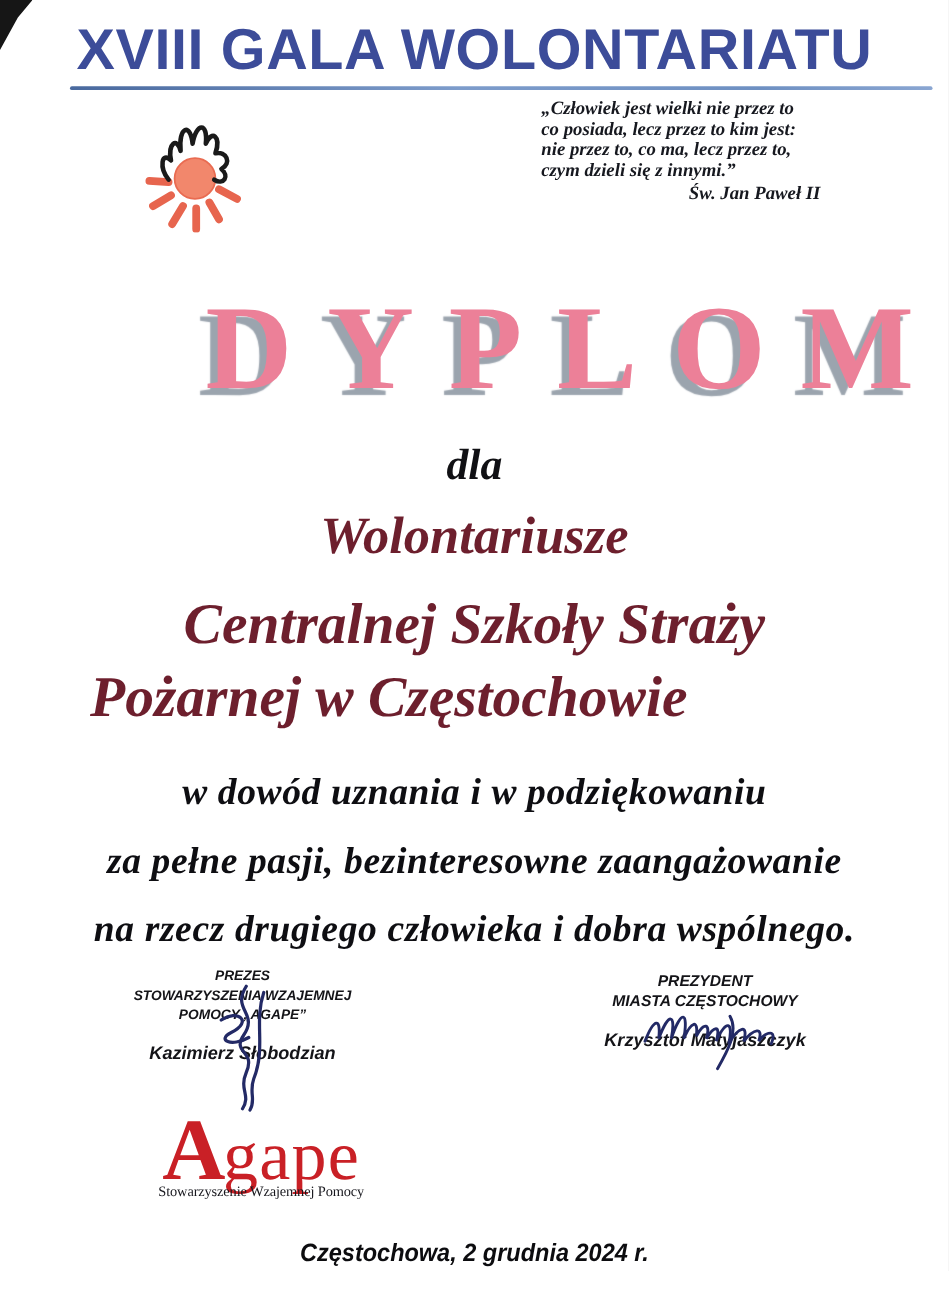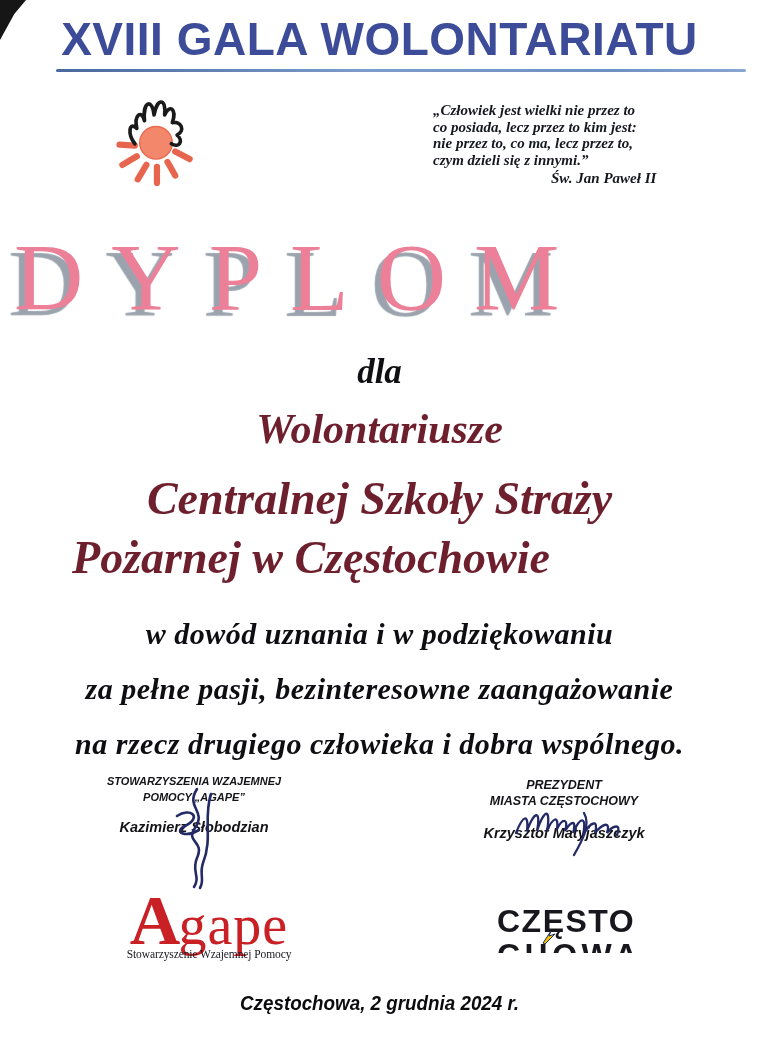--- a/index.html
+++ b/index.html
@@ -12,28 +12,28 @@
   
   .corner-wedge{left:0;top:0;width:26px;height:40px;background:#161616;
     clip-path:polygon(0 0,100% 0,55% 35%,0 100%);}
   
   .title{left:0;top:12px;width:759px;text-align:center;
     font-family:"Liberation Sans",sans-serif;font-weight:bold;
     font-size:46px;letter-spacing:.5px;color:#3c4c99;}
   .title-rule{left:56px;top:69px;width:690px;height:3px;
     background:linear-gradient(90deg,#49699e,#7d9ccb 45%,#6e90c2 80%,#8aa6d2);border-radius:2px;}
   
-  .quote{left:433px;top:102px;width:280px;color:#16181f;
+  .quote{left:433px;top:79px;width:280px;color:#16181f;
     font-size:15px;line-height:16.5px;font-weight:bold;font-style:italic;}
   .quote-author{padding-left:118px;margin-top:2px;}
   
   .handsun{left:108px;top:90px;}
   
-  .heading{left:0;top:222px;width:759px;text-align:left;
-    font-weight:normal;font-size:96px;letter-spacing:28px;padding-left:14px;box-sizing:border-box;
+  .heading{left:0;top:222px;width:759px;text-align:right;
+    font-weight:bold;font-size:96px;letter-spacing:28px;padding-left:14px;box-sizing:border-box;
     color:#ec8098;text-shadow:-6px 6px 1px #9ba4ae;}
   .dla{left:0;top:352px;width:759px;text-align:center;
     font-weight:bold;font-style:italic;font-size:35px;color:#101014;}
   .recip1{left:0;top:405px;width:759px;text-align:center;
     font-style:italic;font-weight:bold;font-size:42px;color:#6d1f2d;}
   .recip2{left:0;top:472px;width:759px;text-align:center;
     font-style:italic;font-weight:bold;font-size:46px;color:#6d1f2d;}
   .recip3{left:0;top:531px;width:622px;text-align:center;
     font-style:italic;font-weight:bold;font-size:46px;color:#6d1f2d;}
   .bodytext{left:0;top:606px;width:759px;text-align:center;
@@ -107,20 +107,21 @@
   <div class="abs recip2">Centralnej Szkoły Straży</div>
   <div class="abs recip3">Pożarnej w Częstochowie</div>
 
   <div class="abs bodytext">
     <div>w dowód uznania i w podziękowaniu</div>
     <div>za pełne pasji, bezinteresowne zaangażowanie</div>
     <div>na rzecz drugiego człowieka i dobra wspólnego.</div>
   </div>
 
   <div class="abs sigblock sig-left">
+    <div class="sig-title-l">PREZES</div>
     <div class="sig-title-l">STOWARZYSZENIA WZAJEMNEJ</div>
     <div class="sig-title-l">POMOCY „AGAPE”</div>
     <div class="sig-name">Kazimierz Słobodzian</div>
   </div>
   <svg class="scribble" style="left:153px;top:786px;" width="88" height="104" viewBox="0 0 88 104">
     <g fill="none" stroke="#232a66" stroke-width="2.6" stroke-linecap="round">
       <path d="M 44 3 C 32 22, 54 24, 42 42 C 32 57, 52 54, 44 72 C 38 86, 48 90, 41 101"></path>
       <path d="M 24 30 C 37 21, 50 31, 32 40 C 20 46, 32 52, 46 44"></path>
       <path d="M 58 8 C 50 32, 60 52, 50 77 C 46 88, 52 94, 47 102"></path>
     </g>
@@ -141,27 +142,16 @@
     </g>
   </svg>
 
   <div class="abs agape">
     <div class="agape-word">
       <span class="agape-initial">A</span><span class="agape-rest">gape</span>
     </div>
     <div class="agape-sub">Stowarzyszenie Wzajemnej Pomocy</div>
   </div>
 
-  <div class="abs cz-logo">
-    <div class="cz-line1">
-      <span>CZĘSTO</span>
-      <svg class="cz-bolt" viewBox="0 0 14 13">
-        <polygon points="1,12 9,0 7,5 13,3 3,13" fill="#f2c500" stroke="#1d2b5e" stroke-width="1"></polygon>
-      </svg>
-    </div>
-    <div class="cz-line2">
-      <span>CHOWA</span>
-    </div>
-  </div>
 
   <div class="abs dateline">Częstochowa, 2 grudnia 2024 r.</div>
 
 </div>
 
 </body></html>

